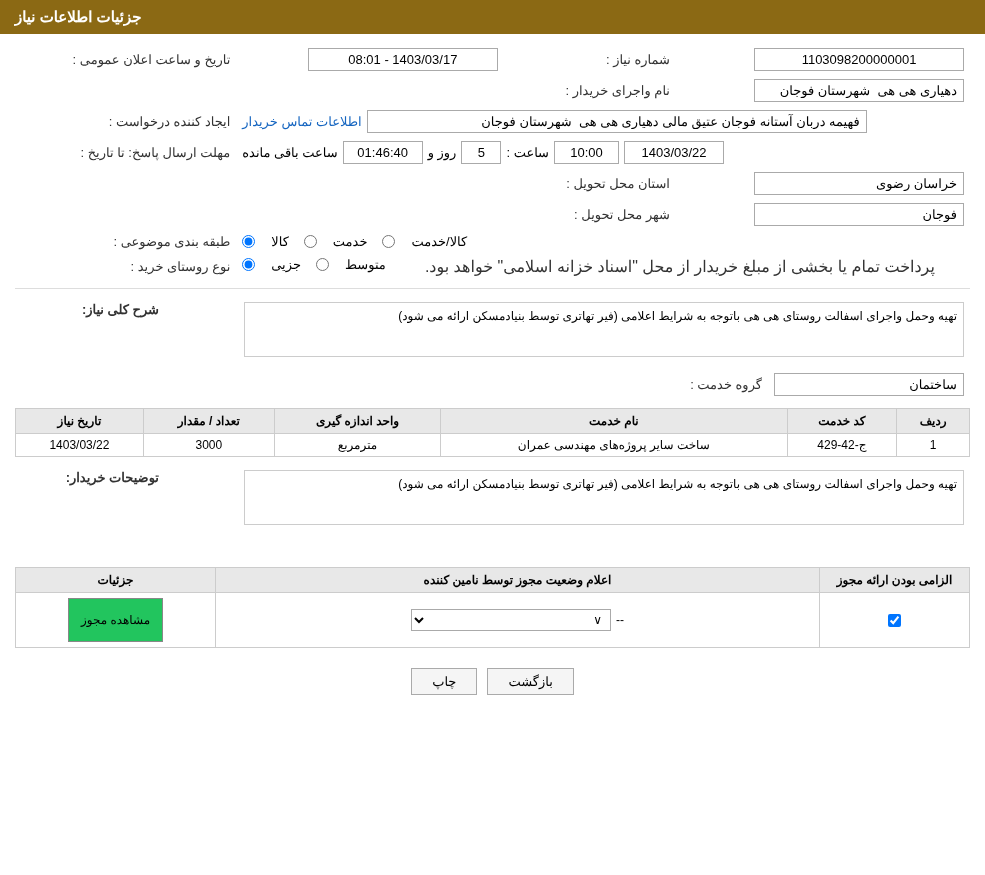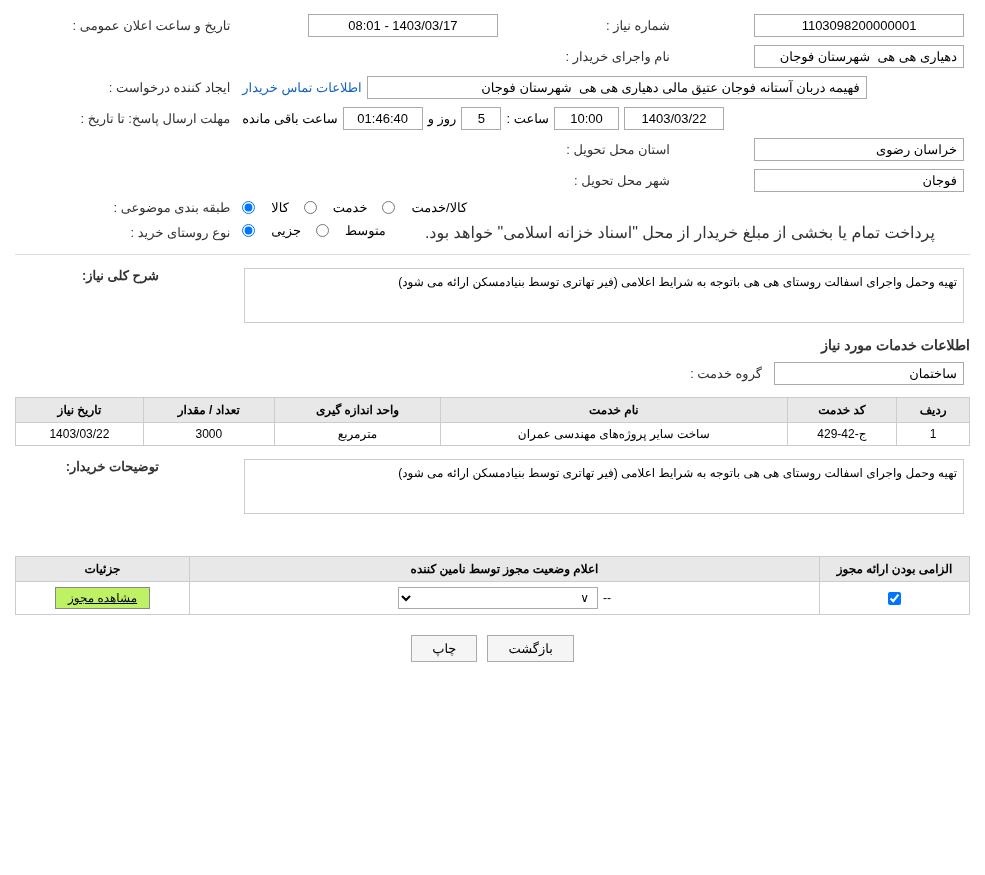--- a/index.html
+++ b/index.html
@@ -112,26 +112,25 @@
       padding: 5px 20px;
       font-family: Tahoma, Arial, sans-serif;
       font-size: 13px;
       cursor: pointer;
       border: 1px solid #aaa;
     }
     .btn-default {
       background: #f5f5f5;
     }
     .btn-view {
-      background: #bef264;
+      background: #22c55e;
       border: 1px solid #888;
-      padding: 3px 12px;
+      padding: 14px 12px;
       font-size: 12px;
       cursor: pointer;
-      text-decoration: underline;
     }
     .footer-buttons {
       text-align: center;
       margin: 20px 0;
       display: flex;
       justify-content: center;
       gap: 10px;
     }
     .radio-group {
       display: flex;
@@ -170,20 +169,23 @@
       border: none;
       border-top: 1px solid #ddd;
       margin: 8px 0;
     }
   </style>
 </head>
 <body>
 
 <div class="page-container">
 
+  <div class="header-bar">
+    <span>جزئیات اطلاعات نیاز</span>
+  </div>
 
   <div class="main-content main-wrapper">
 
     <table class="info-table">
       <tbody>
           <tr>
 
         <td class="value-cell" style="width:220px;">
           <input class="text-input input-wide" type="text" value="1103098200000001" readonly="" style="width: 210px; text-align: center;">
         </td>
@@ -312,21 +314,20 @@
             <span>تهیه وحمل واجرای اسفالت روستای هی هی باتوجه به شرایط اعلامی (فیر تهاتری توسط بنیادمسکن ارائه می شود)</span>
           </div>
         </td>
         <td class="label-cell" style="vertical-align:top; padding-top:5px; width:150px;">
           <span style="font-weight:bold;">شرح کلی نیاز:</span>
         </td>
       </tr>
     </tbody>
       </table>
 
-    <div class="section-title">اطلاعات خدمات مورد نیاز</div>
 
     <table class="info-table">
       <tbody>
           <tr>
         <td style="width:200px; text-align:right;">
           <input class="text-input" type="text" value="ساختمان" readonly="" style="width: 190px; text-align: right;">
         </td>
         <td class="label-cell">
           <span>گروه خدمت :</span>
         </td>
@@ -374,21 +375,21 @@
       </table>
 
 
     <div style="height:30px;"></div>
 
     <table class="permissions-table">
       <thead>
         <tr>
           <th style="width:150px;">الزامی بودن ارائه مجوز</th>
           <th>اعلام وضعیت مجوز توسط نامین کننده</th>
-          <th style="width:174px;">جزئیات</th>
+          <th style="width:200px;">جزئیات</th>
         </tr>
       </thead>
       <tbody>
         <tr>
           <td>
             <div class="checkbox-item">
               <input type="checkbox" checked="" style="">
             </div>
           </td>
           <td>

